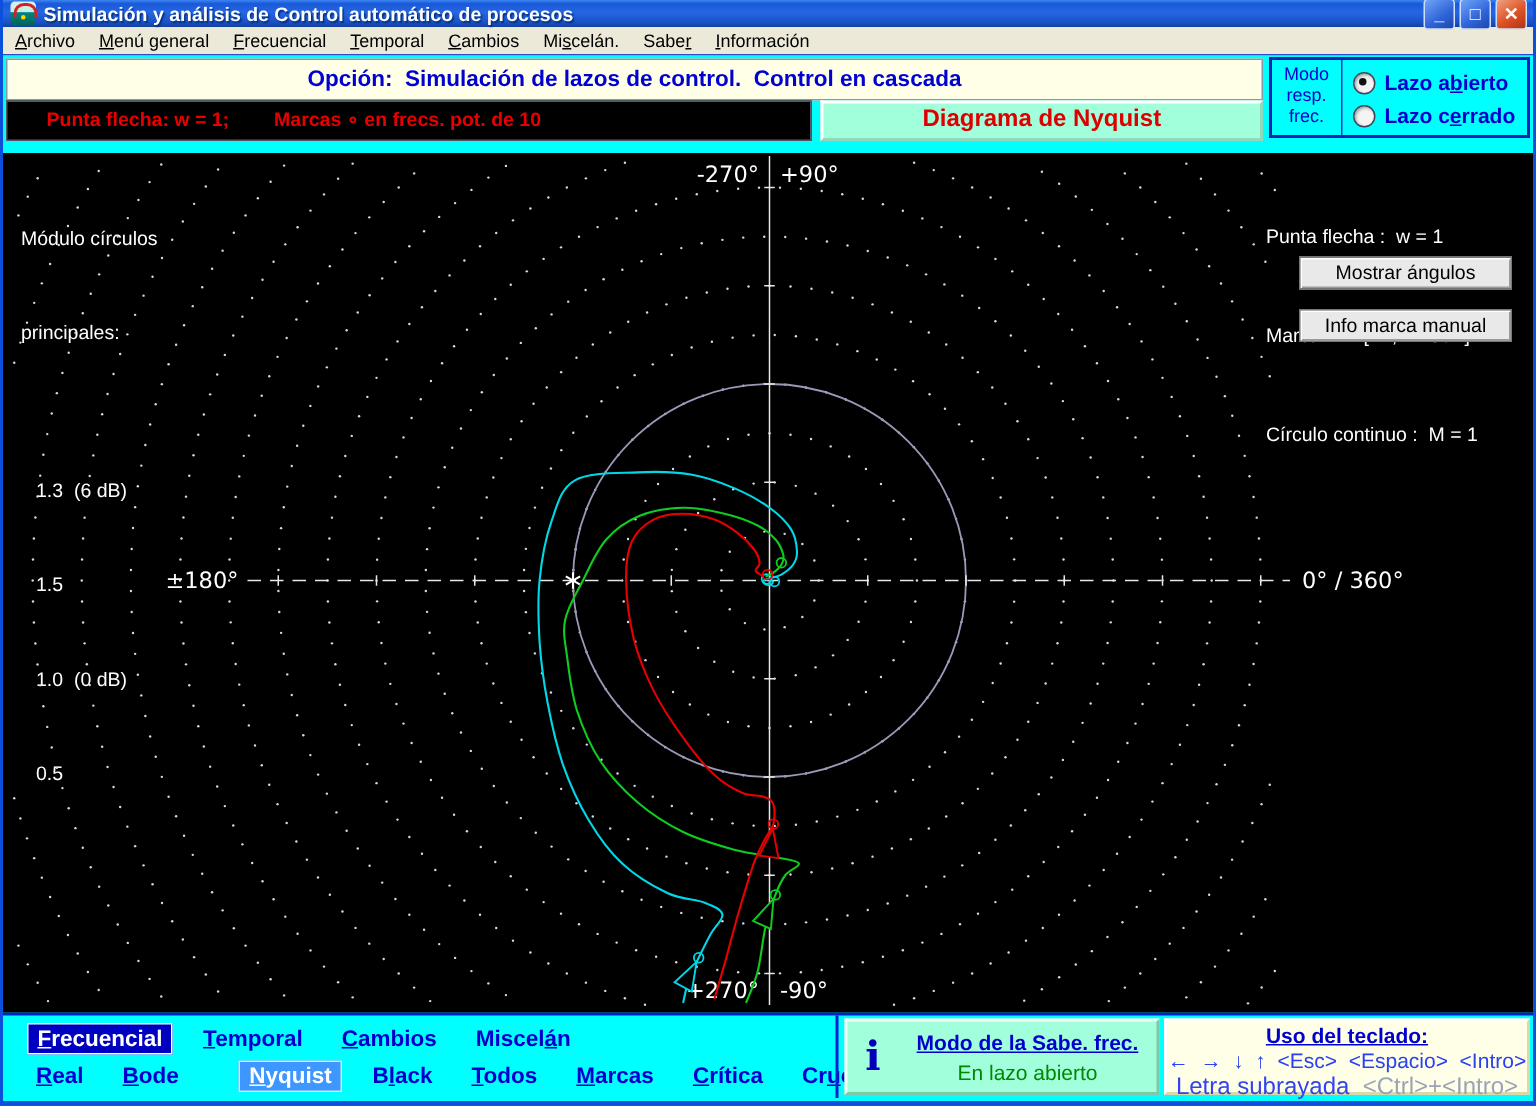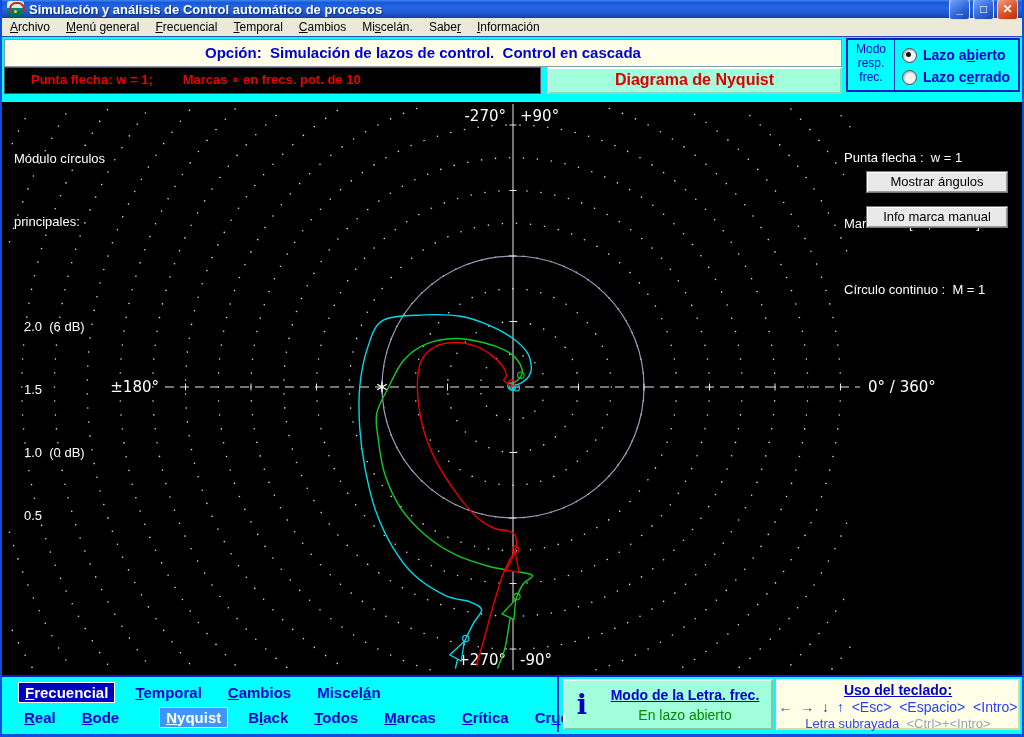--- a/index.html
+++ b/index.html
@@ -64,21 +64,21 @@
   .binfo{width:210px;margin:2px 1px;background:#A2FFDC;border:2px solid;border-color:#F0FFF8 #7FC8A8 #7FC8A8 #F0FFF8;
     display:flex;align-items:center;flex:0 0 auto;box-sizing:border-box;}
   .iicon{font-family:"DejaVu Serif",serif;font-weight:bold;font-size:27px;color:#0000BB;width:34px;text-align:center;line-height:26px;}
   .binfo-texts{flex:1;text-align:center;}
   .binfo-title{color:#0000CC;font-weight:bold;font-size:14px;text-decoration:underline;}
   .binfo-status{color:#008800;font-weight:normal;font-size:14px;margin-top:4px;}
   .bkeys{flex:1;margin:2px 2px;background:#FFFFE8;border:2px solid;border-color:#FFFFFF #D8D8A8 #D8D8A8 #FFFFFF;
     text-align:center;box-sizing:border-box;}
   .bkeys-title{color:#0000CC;font-weight:bold;font-size:14px;text-decoration:underline;margin-top:1px;}
   .bkeys-line{color:#2941F0;font-size:14px;white-space:pre;margin-top:1px;}
-  .bkeys-sub{font-size:13px;margin-top:1px;white-space:pre;}
+  .bkeys-sub{font-size:16px;margin-top:1px;white-space:pre;}
   .bkeys-sub .blue{color:#3344EE;}
   .bkeys-sub .gray{color:#9AA3B8;}
 </style>
 </head>
 <body>
 
 <div class="window">
 
   <div class="title-bar">
     <div class="app-icon"></div>
@@ -124,21 +124,21 @@
         </div>
       </div>
     </div>
   </div>
 
   <div class="plot" id="plot">
     <div class="mod-block">
       <div>Módulo círculos</div>
       <div>principales:</div>
       <div class="mod-values">
-        <div>2.0  (6 dB)</div>
+        <div>1.3  (6 dB)</div>
         <div>1.5</div>
         <div>1.0  (0 dB)</div>
         <div>0.5</div>
       </div>
     </div>
     <div class="info-block">
       <div>Punta flecha :  w = 1</div>
       <div>Marca ∗ :  [ -1,  ±180° ]</div>
       <div>Círculo continuo :  M = 1</div>
     </div>
@@ -1242,21 +1242,21 @@
         <div class="tab"><span class="ul">T</span>odos</div>
         <div class="tab"><span class="ul">M</span>arcas</div>
         <div class="tab"><span class="ul">C</span>rítica</div>
         <div class="tab">Cr<span class="ul">u</span>ce</div>
       </div>
     </div>
     <div class="vdiv"></div>
     <div class="binfo">
       <div class="iicon">i</div>
       <div class="binfo-texts">
-        <div class="binfo-title">Modo de la Letra. frec.</div>
+        <div class="binfo-title">Modo de la Sabe. frec.</div>
         <div class="binfo-status">En lazo abierto</div>
       </div>
     </div>
     <div class="bkeys">
       <div class="bkeys-title">Uso del teclado:</div>
       <div class="bkeys-line">←  →  ↓  ↑  &lt;Esc&gt;  &lt;Espacio&gt;  &lt;Intro&gt;</div>
       <div class="bkeys-sub"><span class="blue">Letra subrayada</span><span class="gray">  &lt;Ctrl&gt;+&lt;Intro&gt;</span></div>
     </div>
   </div>
 

